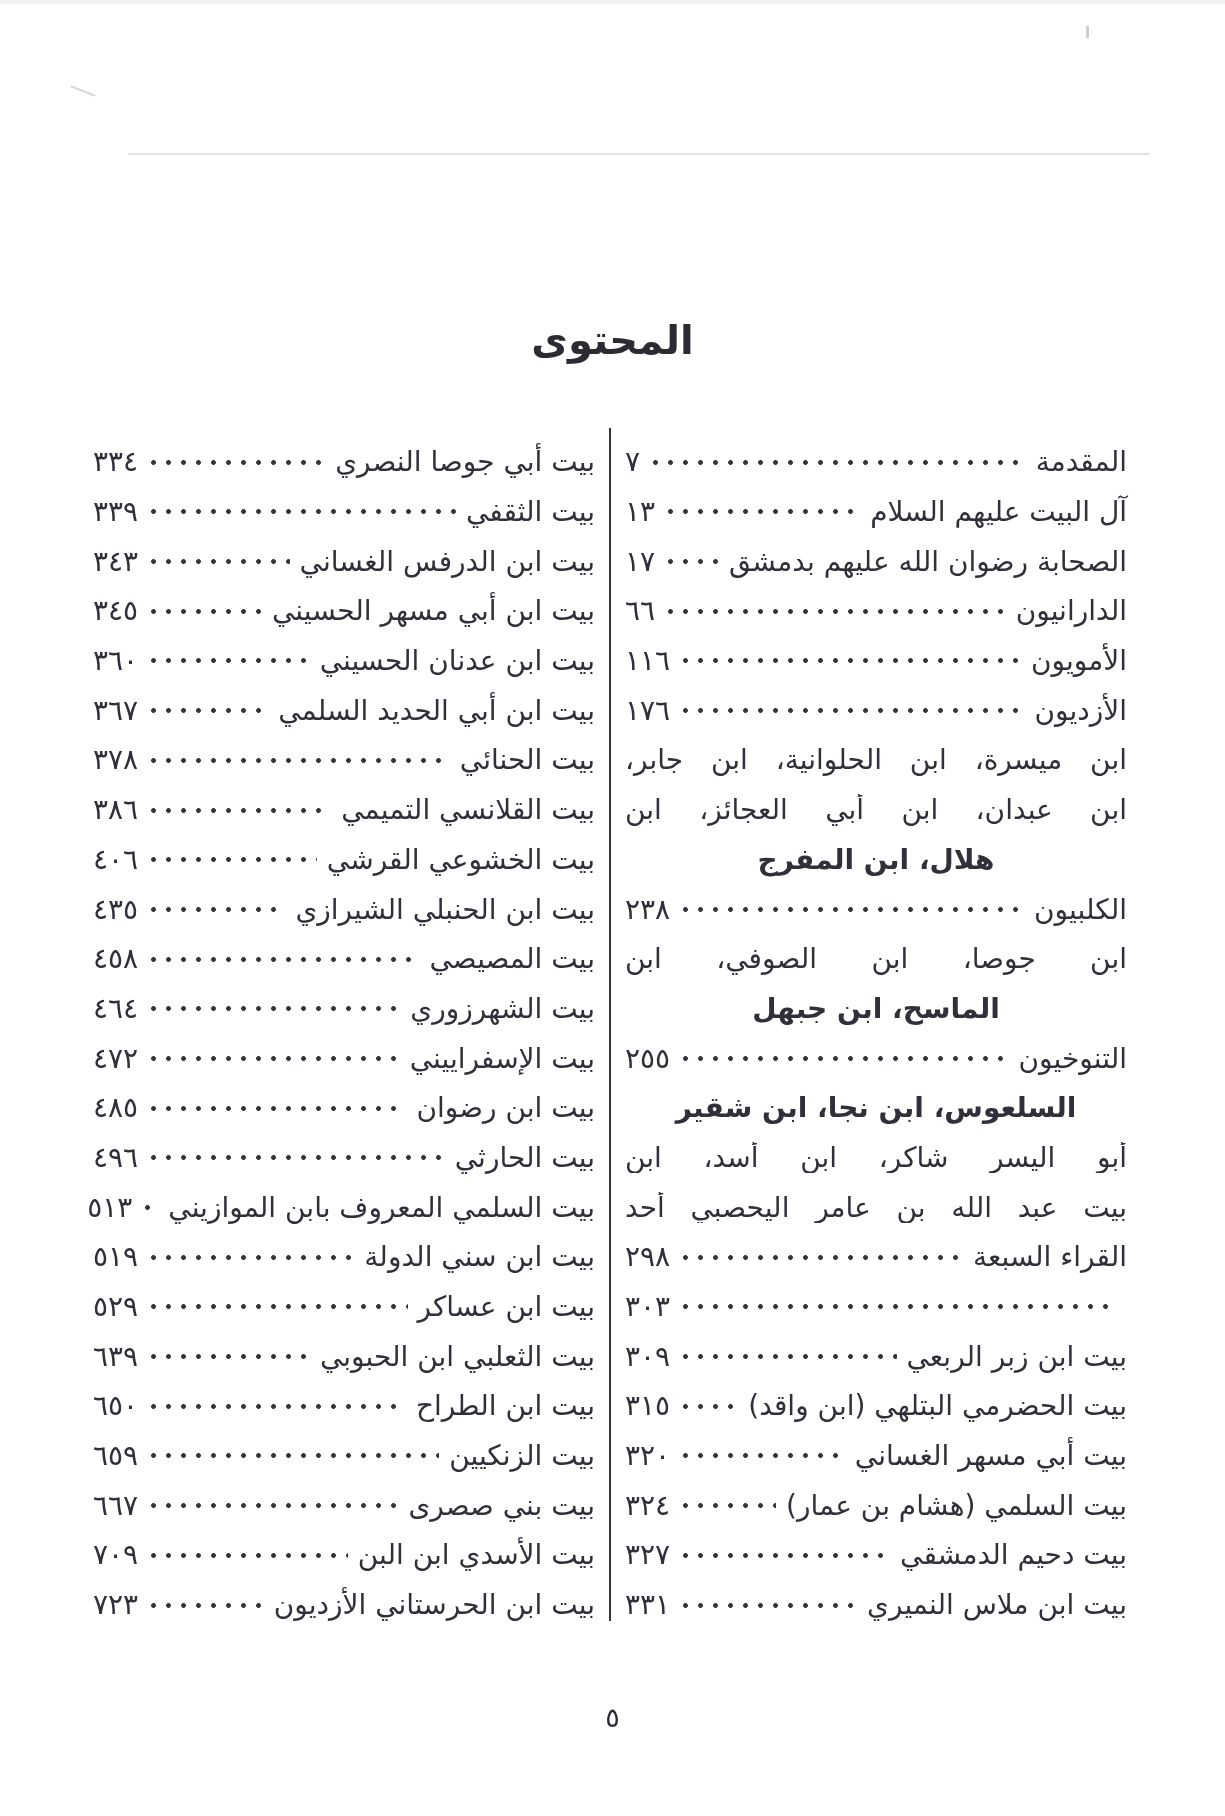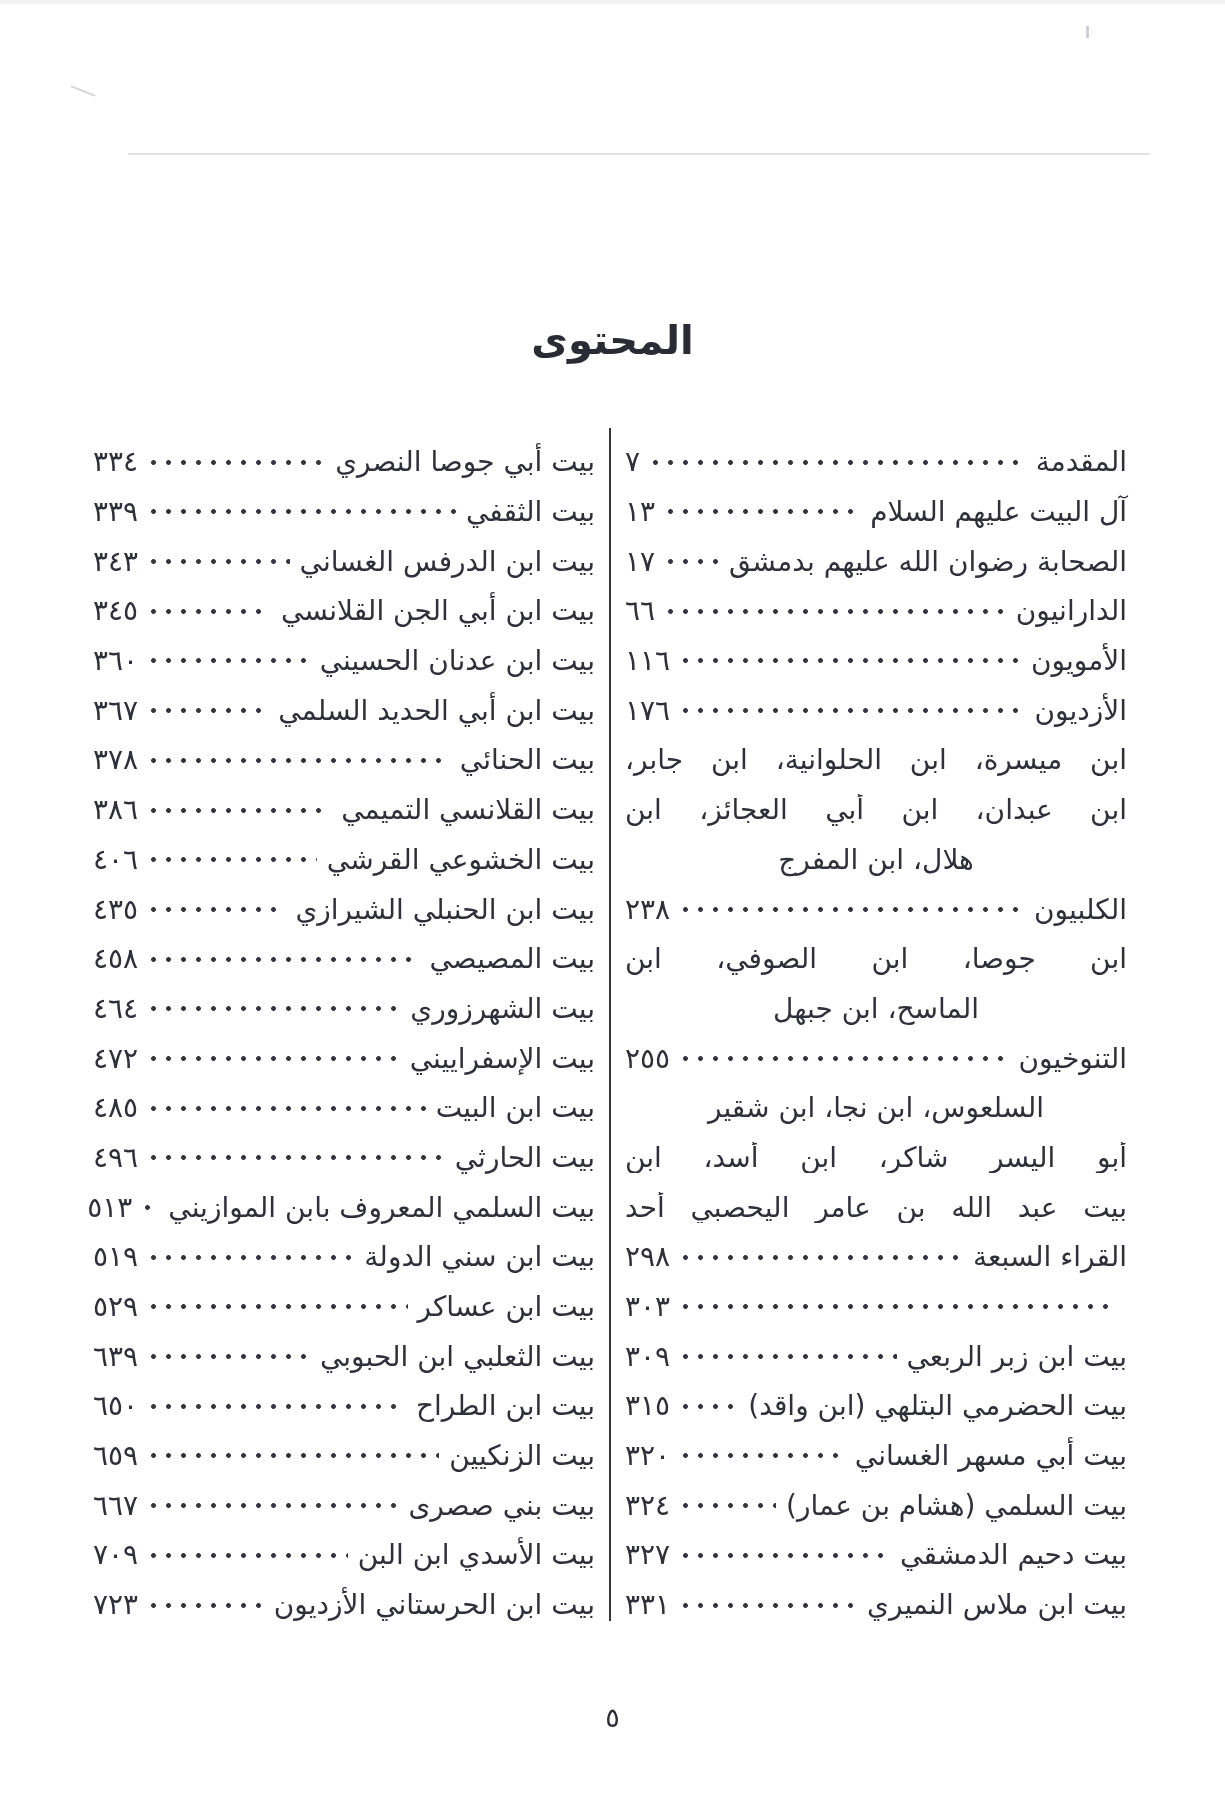--- a/index.html
+++ b/index.html
@@ -91,20 +91,21 @@
   .row.justify .title {
     flex: 1 1 auto;
     text-align: justify;
     text-align-last: justify;
     white-space: normal;
     overflow: hidden;
     max-height: 38px;
   }
   .row.center {
     justify-content: center;
+    font-weight: bold;
   }
   .leader {
     flex: 1 1 auto;
     align-self: stretch;
     margin: 0 10px 0 8px;
     background-image: radial-gradient(circle, #34343e 2.1px, rgba(0,0,0,0) 2.6px);
     background-size: 15px 15px;
     background-repeat: repeat-x;
     background-position: left bottom 8px;
     min-width: 18px;
@@ -249,21 +250,21 @@
           <span class="title">بيت الثقفي</span>
           <span class="leader"></span>
           <span class="num">٣٣٩</span>
         </div>
         <div class="row">
           <span class="title">بيت ابن الدرفس الغساني</span>
           <span class="leader"></span>
           <span class="num">٣٤٣</span>
         </div>
         <div class="row">
-          <span class="title">بيت ابن أبي الجن القلانسي</span>
+          <span class="title">بيت ابن أبي مسهر الحسيني</span>
           <span class="leader"></span>
           <span class="num">٣٤٥</span>
         </div>
         <div class="row">
           <span class="title">بيت ابن عدنان الحسيني</span>
           <span class="leader"></span>
           <span class="num">٣٦٠</span>
         </div>
         <div class="row">
           <span class="title">بيت ابن أبي الحديد السلمي</span>
@@ -299,21 +300,21 @@
           <span class="title">بيت الشهرزوري</span>
           <span class="leader"></span>
           <span class="num">٤٦٤</span>
         </div>
         <div class="row">
           <span class="title">بيت الإسفراييني</span>
           <span class="leader"></span>
           <span class="num">٤٧٢</span>
         </div>
         <div class="row">
-          <span class="title">بيت ابن البيت</span>
+          <span class="title">بيت ابن رضوان</span>
           <span class="leader"></span>
           <span class="num">٤٨٥</span>
         </div>
         <div class="row">
           <span class="title">بيت الحارثي</span>
           <span class="leader"></span>
           <span class="num">٤٩٦</span>
         </div>
         <div class="row">
           <span class="title">بيت السلمي المعروف بابن الموازيني</span>

